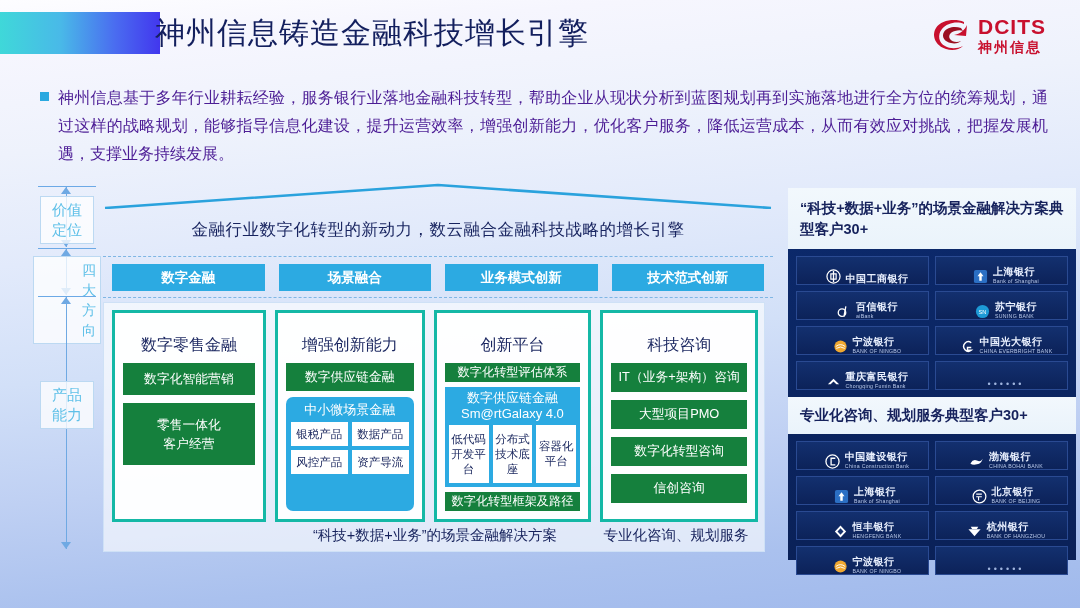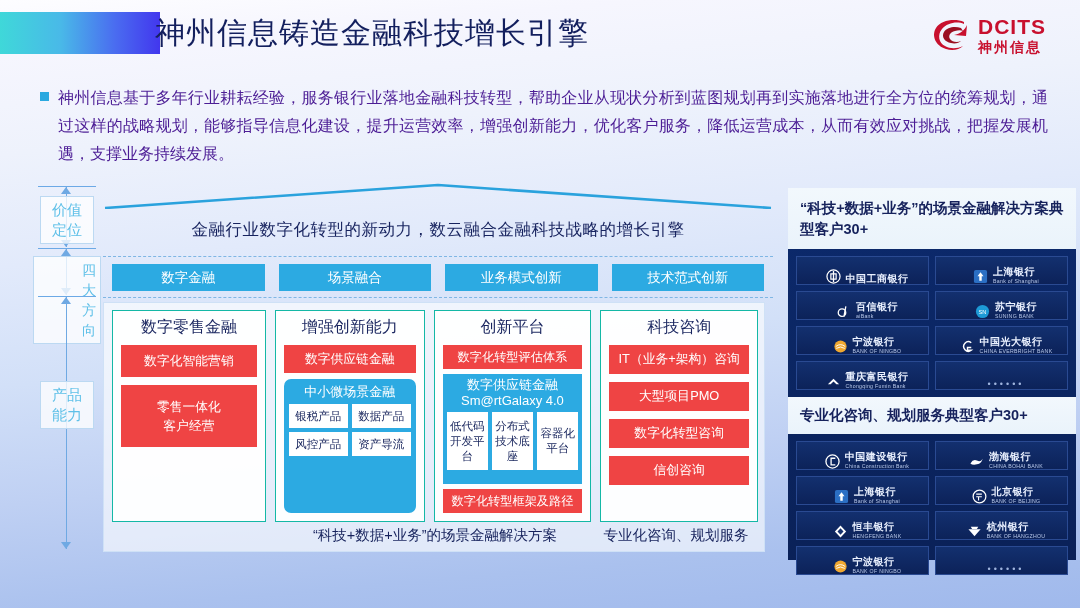--- a/index.html
+++ b/index.html
@@ -45,34 +45,34 @@
 
   
   .value-band{position:absolute;left:103px;top:207px;width:670px;height:46px;
     display:flex;align-items:center;justify-content:center;}
   .value-band span{font-size:16.5px;color:#17235f;letter-spacing:.5px;}
   .dash-sep{position:absolute;left:103px;width:670px;height:0;border-top:1px dashed #7fb6e4;}
 
   
   .dirs{position:absolute;left:112px;top:264px;width:652px;display:flex;gap:14px;}
   .dir{flex:1;height:27px;background:#2caae2;display:flex;align-items:center;justify-content:center;
-    color:#fff;font-size:13.5px;}
+    color:#fff;font-size:13.5px;font-weight:bold;}
 
   
   .prod{position:absolute;left:103px;top:302px;width:662px;height:250px;
     background:rgba(255,255,255,.62);border:1px solid #cfe1f6;box-sizing:border-box;}
   .prod-inner{position:absolute;left:8px;top:7px;width:646px;height:212px;display:flex;gap:9px;}
-  .col{background:rgba(255,255,255,.92);border:1px solid #14b8a6;box-sizing:border-box;
-    padding:6px 8px 8px;display:flex;flex-direction:column;}
+  .col{background:rgba(255,255,255,.92);border:3px solid #14b8a6;box-sizing:border-box;
+    padding:22px 8px 8px;display:flex;flex-direction:column;}
   .col.c1{width:156px;}
   .col.c2{width:152px;}
   .col.c3{width:160px;}
   .col.c4{width:160px;}
   .col-title{text-align:center;font-size:16px;color:#19255f;margin-bottom:7px;white-space:nowrap;}
-  .bx{background:#ef4444;color:#fff;display:flex;align-items:center;justify-content:center;
+  .bx{background:#15803d;color:#fff;display:flex;align-items:center;justify-content:center;
     text-align:center;font-size:12.8px;box-sizing:border-box;}
   .bx.tall{flex-direction:column;line-height:19px;}
   .grp{background:#2caae2;color:#fff;box-sizing:border-box;padding:4px 5px 5px;}
   .grp-h{text-align:center;font-size:13px;line-height:17px;margin-bottom:4px;}
   .grp-h.two{line-height:16px;font-size:13px;}
   .chips{display:flex;flex-wrap:wrap;gap:4px;}
   .chip{background:#fff;color:#17245c;font-size:11.5px;text-align:center;
     display:flex;align-items:center;justify-content:center;box-sizing:border-box;}
   .chip.w2{width:calc(50% - 2px);height:24px;}
   .chip.p3{flex:1;height:58px;line-height:15px;padding:2px 0;}

